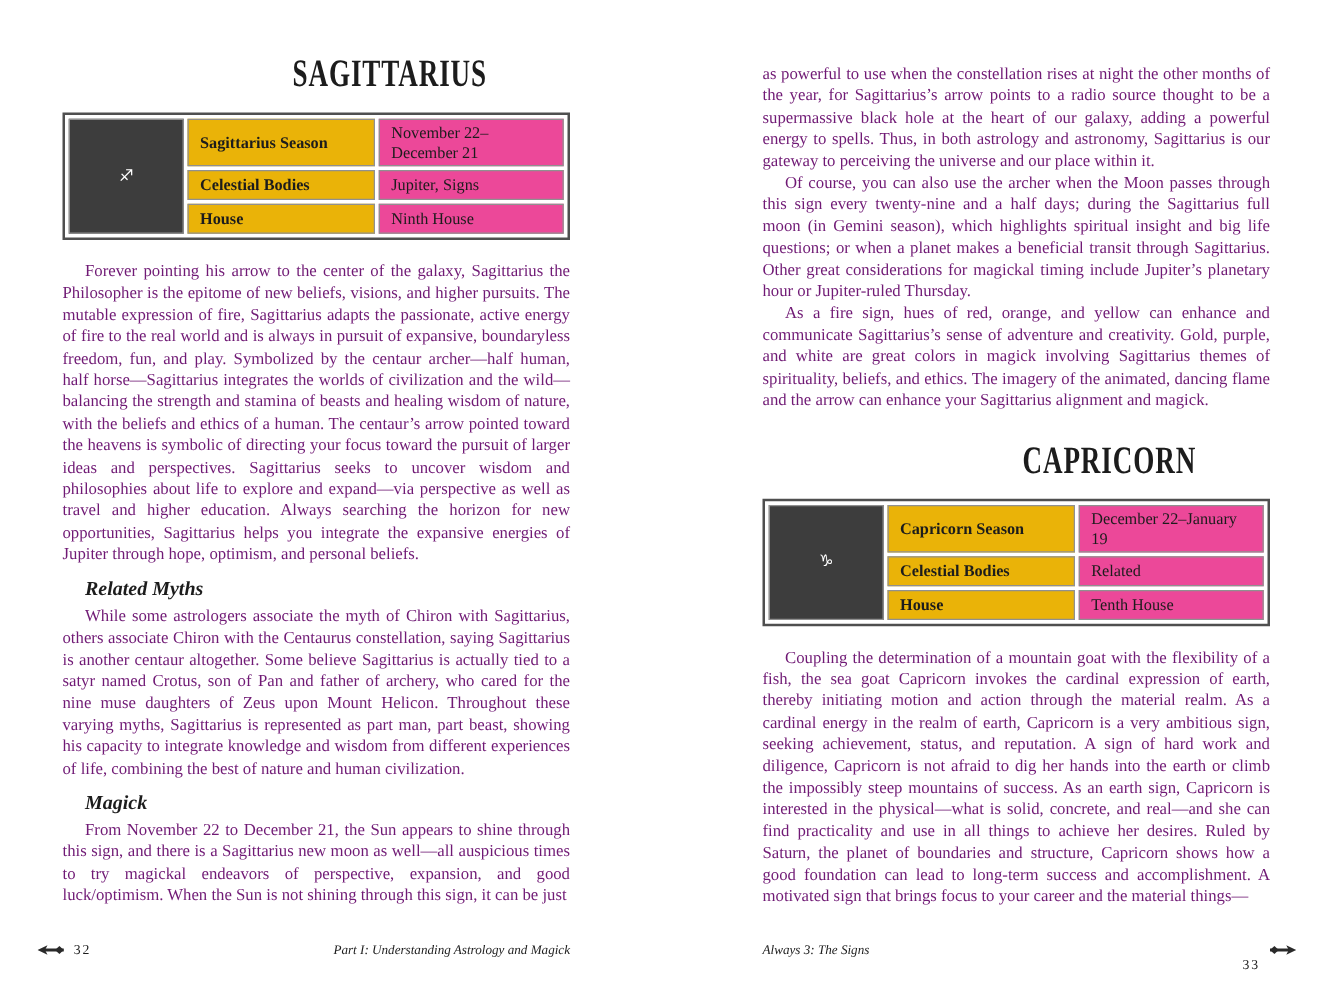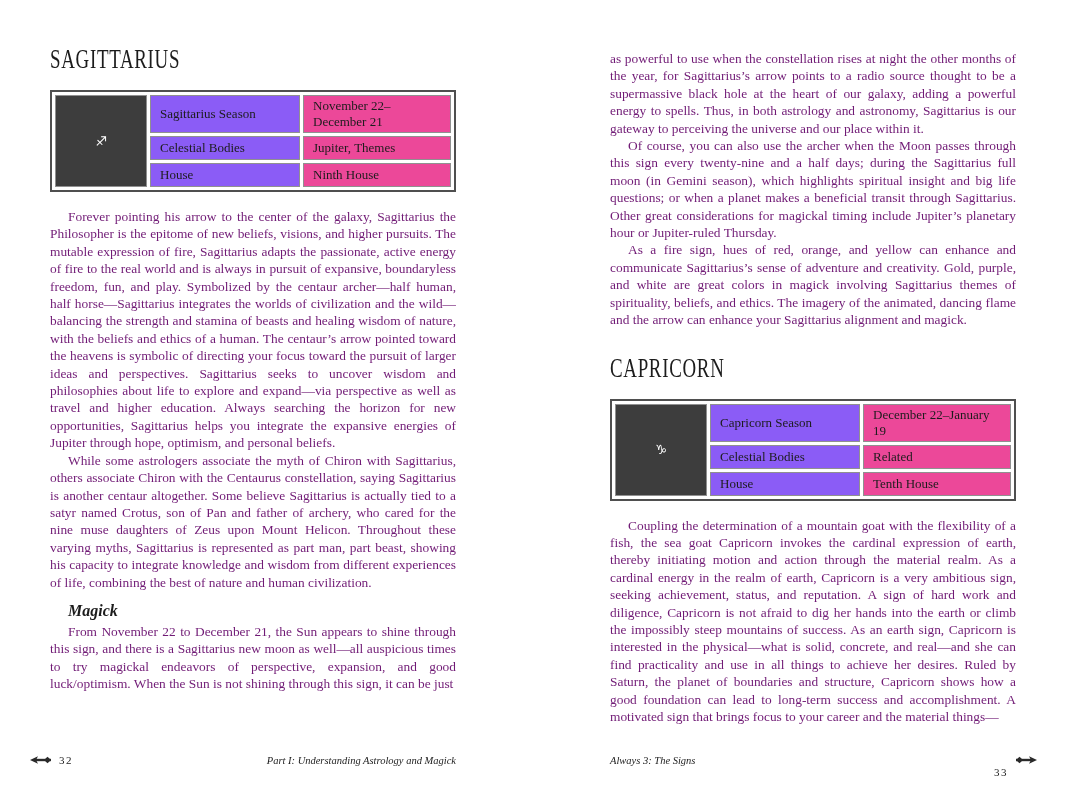--- a/index.html
+++ b/index.html
@@ -4,37 +4,37 @@
 <style>
   html,body { margin:0; padding:0; background:#ffffff; }
   .spread {
     position:relative; width:1066px; height:800px; background:#ffffff;
     font-family:"Liberation Serif", serif; color:#1c1c1c; overflow:hidden;
   }
   .col { position:absolute; width:406px; }
   .col-left  { left:50px;  top:44px; }
   .col-right { left:610px; top:50px; }
 
-  h1.sign-title { margin:0 0 16px 0; font-weight:normal; font-size:27px; line-height:30px; }
+  h1.sign-title { margin:0 0 16px 0; font-weight:bold; font-size:31px; line-height:30px;text-align:right; }
   h1.sign-title .condensed {
     display:inline-block; transform:scaleX(0.70); transform-origin:0 50%;
     white-space:nowrap; letter-spacing:1px;
   }
 
   table.info-table {
     width:100%; border-collapse:separate; border-spacing:3px;
     border:2px solid #4f4f4f; margin:0 0 16px 0; background:#ffffff;
   }
   table.info-table td { border:1px solid #909090; padding:2px 9px; font-size:13px; height:18px; }
   td.glyph-cell {
     background:#3d3d3d; border:1px solid #3d3d3d; color:#ffffff;
     width:72px; text-align:center; vertical-align:middle;
     font-family:"DejaVu Sans", sans-serif; font-size:36px; line-height:1;
   }
-  td.label-cell { background:#8b5cf6; font-weight:normal; width:130px; }
+  td.label-cell { background:#eab308; font-weight:bold; width:130px; }
   td.value-cell { background:#ec4899; }
 
   h2.section-heading {
     font-size:16px; font-style:italic; font-weight:bold;
     margin:11px 0 3px 18px;
   }
   p.body-text {
     font-size:13.4px; line-height:17.4px; text-align:justify;
     margin:0; color:#701a75;
   }
@@ -64,31 +64,32 @@
 
     <table class="info-table">
       <tbody>
         <tr>
           <td class="glyph-cell" rowspan="3">♐</td>
           <td class="label-cell">Sagittarius Season</td>
           <td class="value-cell">November 22–December 21</td>
         </tr>
         <tr>
           <td class="label-cell">Celestial Bodies</td>
-          <td class="value-cell">Jupiter, Themes</td>
+          <td class="value-cell">Jupiter, Signs</td>
         </tr>
         <tr>
           <td class="label-cell">House</td>
           <td class="value-cell">Ninth House</td>
         </tr>
       </tbody>
     </table>
 
     <p class="body-text indent">Forever pointing his arrow to the center of the galaxy, Sagittarius the Philosopher is the epitome of new beliefs, visions, and higher pursuits. The mutable expression of fire, Sagittarius adapts the passionate, active energy of fire to the real world and is always in pursuit of expansive, boundaryless freedom, fun, and play. Symbolized by the centaur archer—half human, half horse—Sagittarius integrates the worlds of civilization and the wild—balancing the strength and stamina of beasts and healing wisdom of nature, with the beliefs and ethics of a human. The centaur’s arrow pointed toward the heavens is symbolic of directing your focus toward the pursuit of larger ideas and perspectives. Sagittarius seeks to uncover wisdom and philosophies about life to explore and expand—via perspective as well as travel and higher education. Always searching the horizon for new opportunities, Sagittarius helps you integrate the expansive energies of Jupiter through hope, optimism, and personal beliefs.</p>
 
+    <h2 class="section-heading">Related Myths</h2>
     <p class="body-text indent">While some astrologers associate the myth of Chiron with Sagittarius, others associate Chiron with the Centaurus constellation, saying Sagittarius is another centaur altogether. Some believe Sagittarius is actually tied to a satyr named Crotus, son of Pan and father of archery, who cared for the nine muse daughters of Zeus upon Mount Helicon. Throughout these varying myths, Sagittarius is represented as part man, part beast, showing his capacity to integrate knowledge and wisdom from different experiences of life, combining the best of nature and human civilization.</p>
 
     <h2 class="section-heading">Magick</h2>
     <p class="body-text indent">From November 22 to December 21, the Sun appears to shine through this sign, and there is a Sagittarius new moon as well—all auspicious times to try magickal endeavors of perspective, expansion, and good luck/optimism. When the Sun is not shining through this sign, it can be just</p>
   </div>
 
   <div class="col col-right">
     <p class="body-text">as powerful to use when the constellation rises at night the other months of the year, for Sagittarius’s arrow points to a radio source thought to be a supermassive black hole at the heart of our galaxy, adding a powerful energy to spells. Thus, in both astrology and astronomy, Sagittarius is our gateway to perceiving the universe and our place within it.</p>
     <p class="body-text indent">Of course, you can also use the archer when the Moon passes through this sign every twenty-nine and a half days; during the Sagittarius full moon (in Gemini season), which highlights spiritual insight and big life questions; or when a planet makes a beneficial transit through Sagittarius. Other great considerations for magickal timing include Jupiter’s planetary hour or Jupiter-ruled Thursday.</p>
     <p class="body-text indent">As a fire sign, hues of red, orange, and yellow can enhance and communicate Sagittarius’s sense of adventure and creativity. Gold, purple, and white are great colors in magick involving Sagittarius themes of spirituality, beliefs, and ethics. The imagery of the animated, dancing flame and the arrow can enhance your Sagittarius alignment and magick.</p>

